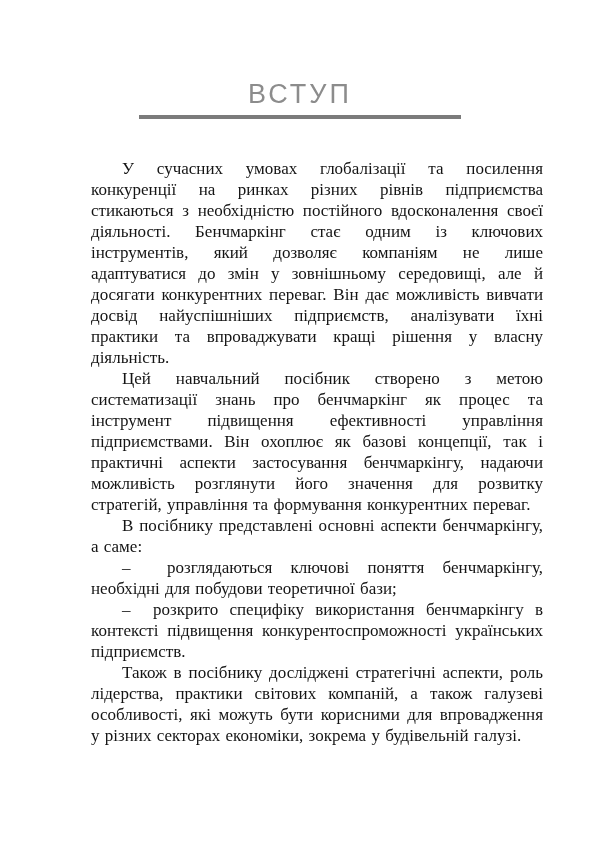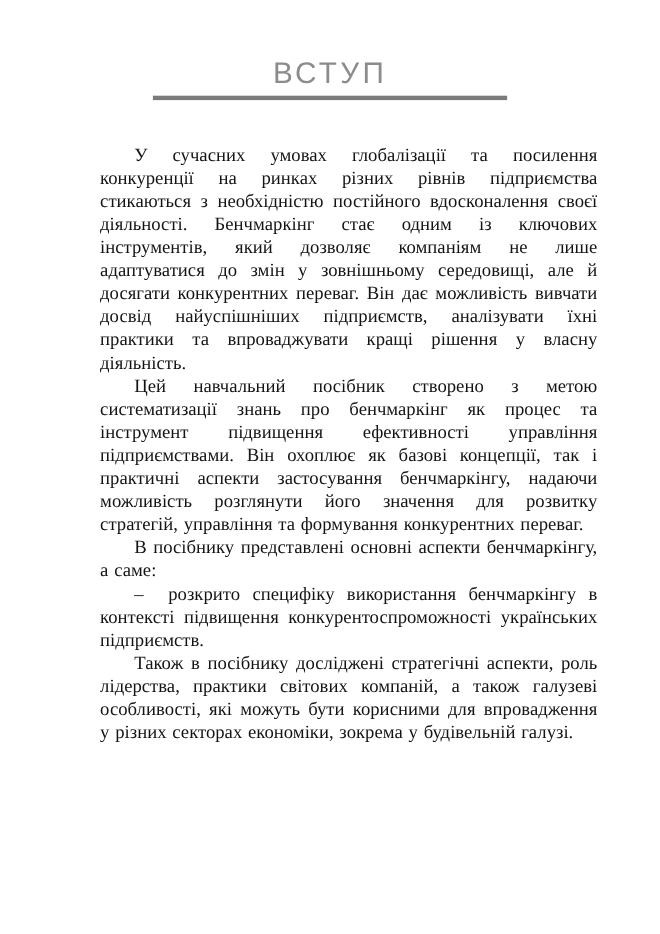--- a/index.html
+++ b/index.html
@@ -9,21 +9,21 @@
   }
   .page {
     position: relative;
     width: 600px;
     height: 849px;
     background: #ffffff;
     overflow: hidden;
     box-sizing: border-box;
   }
   .page-header {
-    padding-top: 52px;
+    padding-top: 80px;
     text-align: center;
   }
   .page-title {
     margin: 0;
     font-family: "Liberation Sans", sans-serif;
     font-size: 27px;
     font-weight: 500;
     letter-spacing: 3px;
     color: #8c8c8c;
     line-height: 1.1;
@@ -55,16 +55,17 @@
 <div class="page">
   <div class="page-header">
     <h1 class="page-title">ВСТУП</h1>
     <div class="title-rule"></div>
   </div>
 
   <div class="content">
     <p>У сучасних умовах глобалізації та посилення конкуренції на ринках різних рівнів підприємства стикаються з необхідністю постійного вдосконалення своєї діяльності. Бенчмаркінг стає одним із ключових інструментів, який дозволяє компаніям не лише адаптуватися до змін у зовнішньому середовищі, але й досягати конкурентних переваг. Він дає можливість вивчати досвід найуспішніших підприємств, аналізувати їхні практики та впроваджувати кращі рішення у власну діяльність.</p>
     <p>Цей навчальний посібник створено з метою систематизації знань про бенчмаркінг як процес та інструмент підвищення ефективності управління підприємствами. Він охоплює як базові концепції, так і практичні аспекти застосування бенчмаркінгу, надаючи можливість розглянути його значення для розвитку стратегій, управління та формування конкурентних переваг.</p>
     <p>В посібнику представлені основні аспекти бенчмаркінгу, а саме:</p>
+    <p>–&nbsp; розглядаються ключові поняття бенчмаркінгу, необхідні для побудови теоретичної бази;</p>
     <p>–&nbsp; розкрито специфіку використання бенчмаркінгу в контексті підвищення конкурентоспроможності українських підприємств.</p>
     <p>Також в посібнику досліджені стратегічні аспекти, роль лідерства, практики світових компаній, а також галузеві особливості, які можуть бути корисними для впровадження у різних секторах економіки, зокрема у будівельній галузі.</p>
   </div>
 </div>
 
 </body></html>

